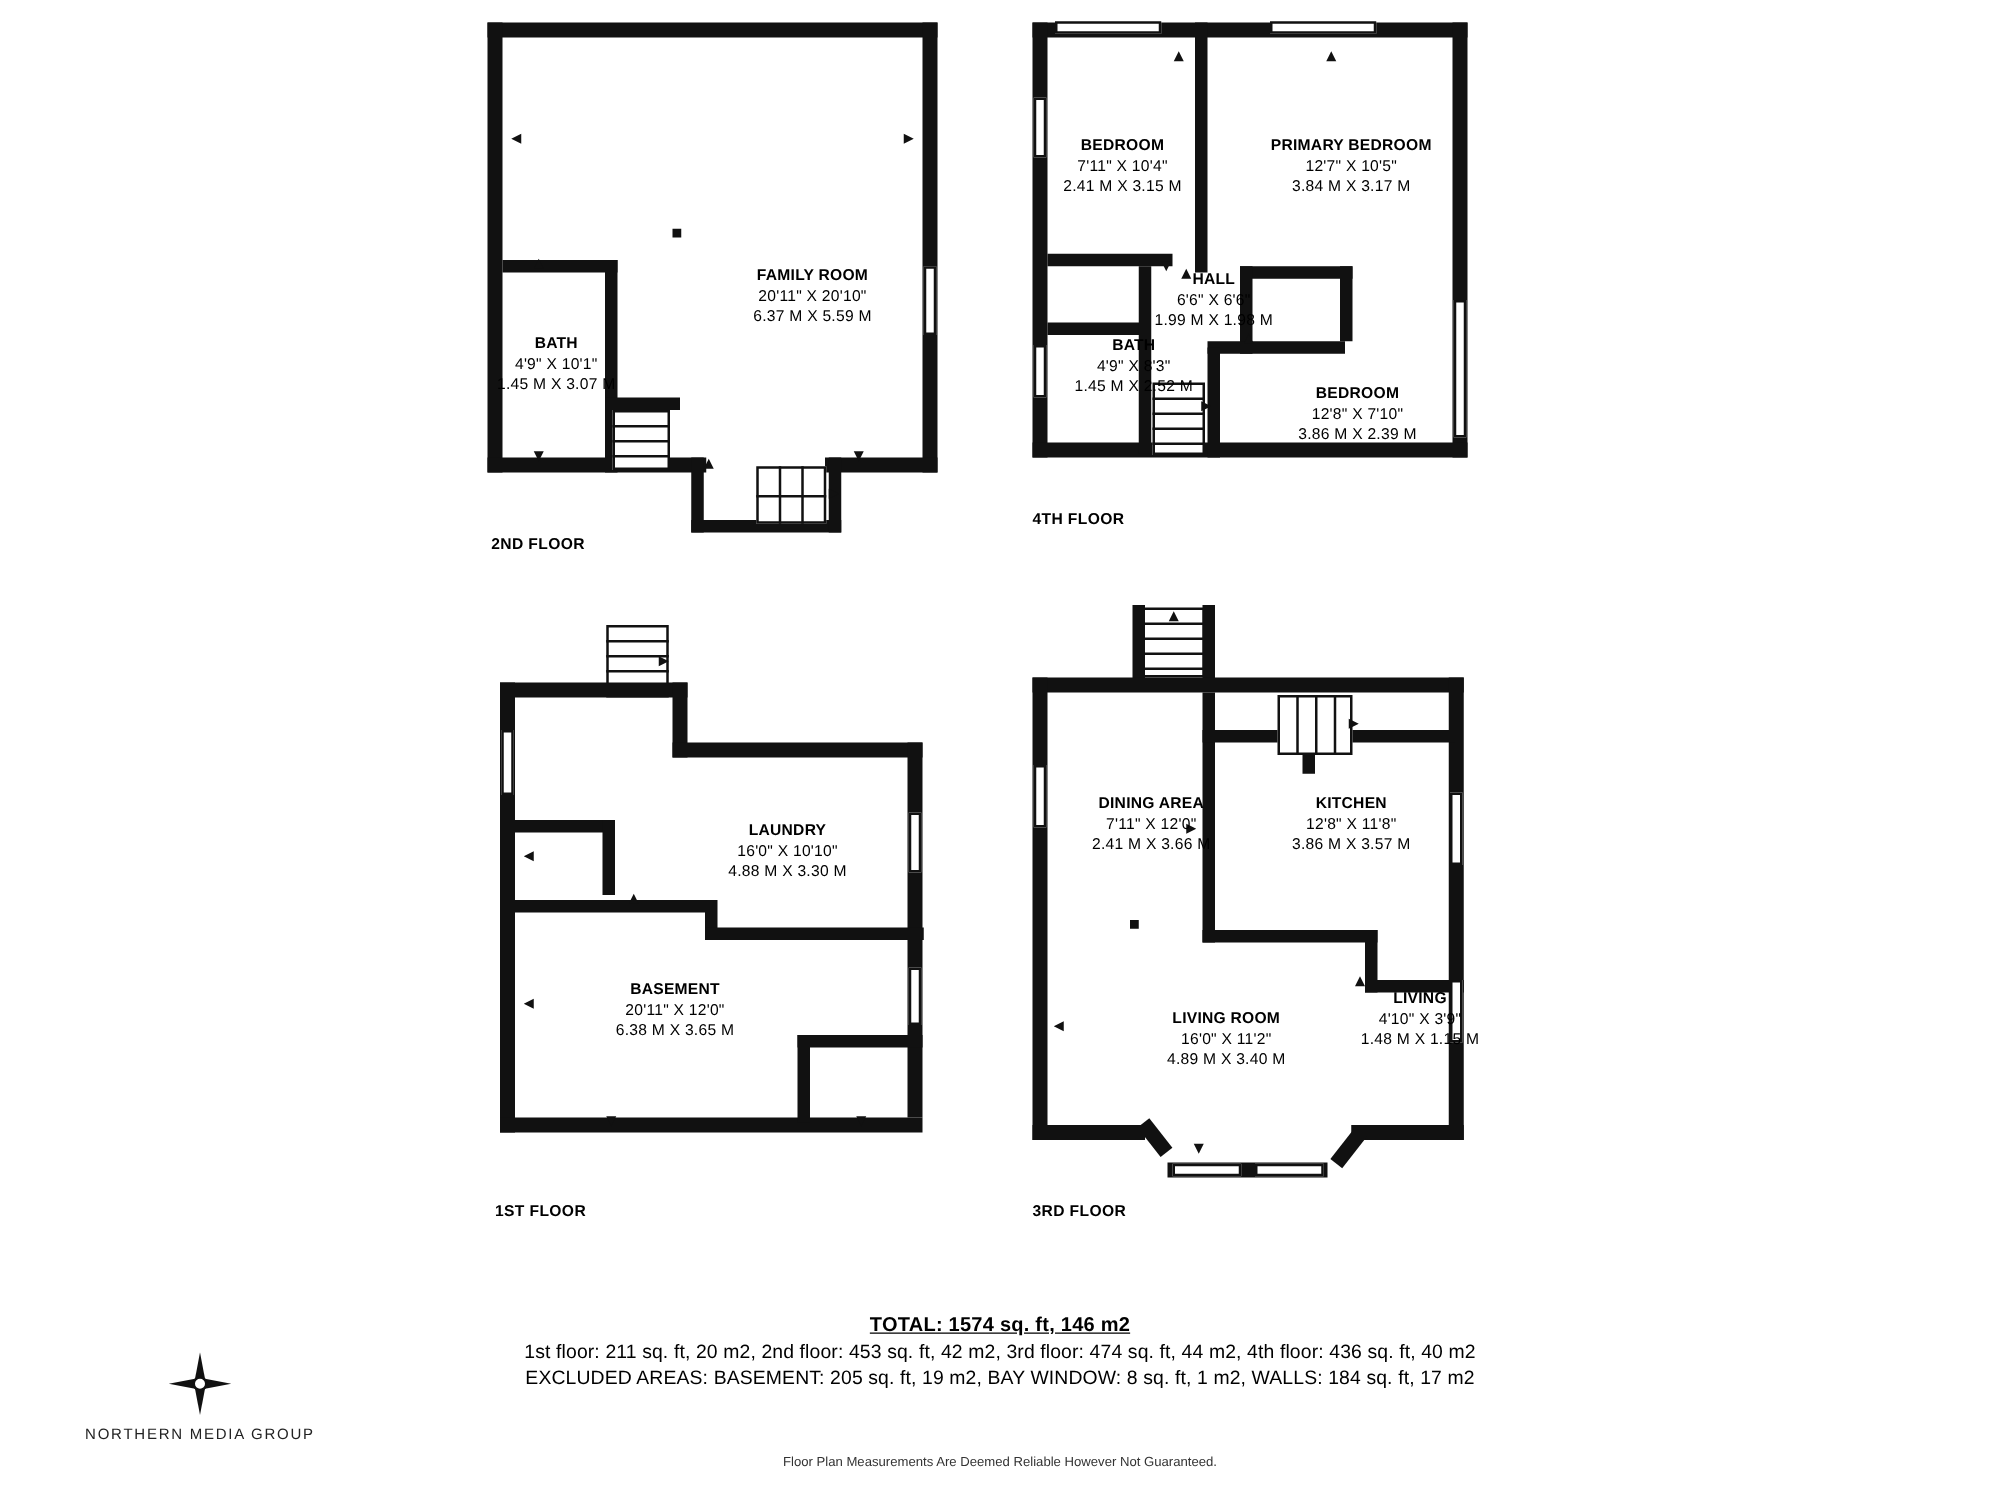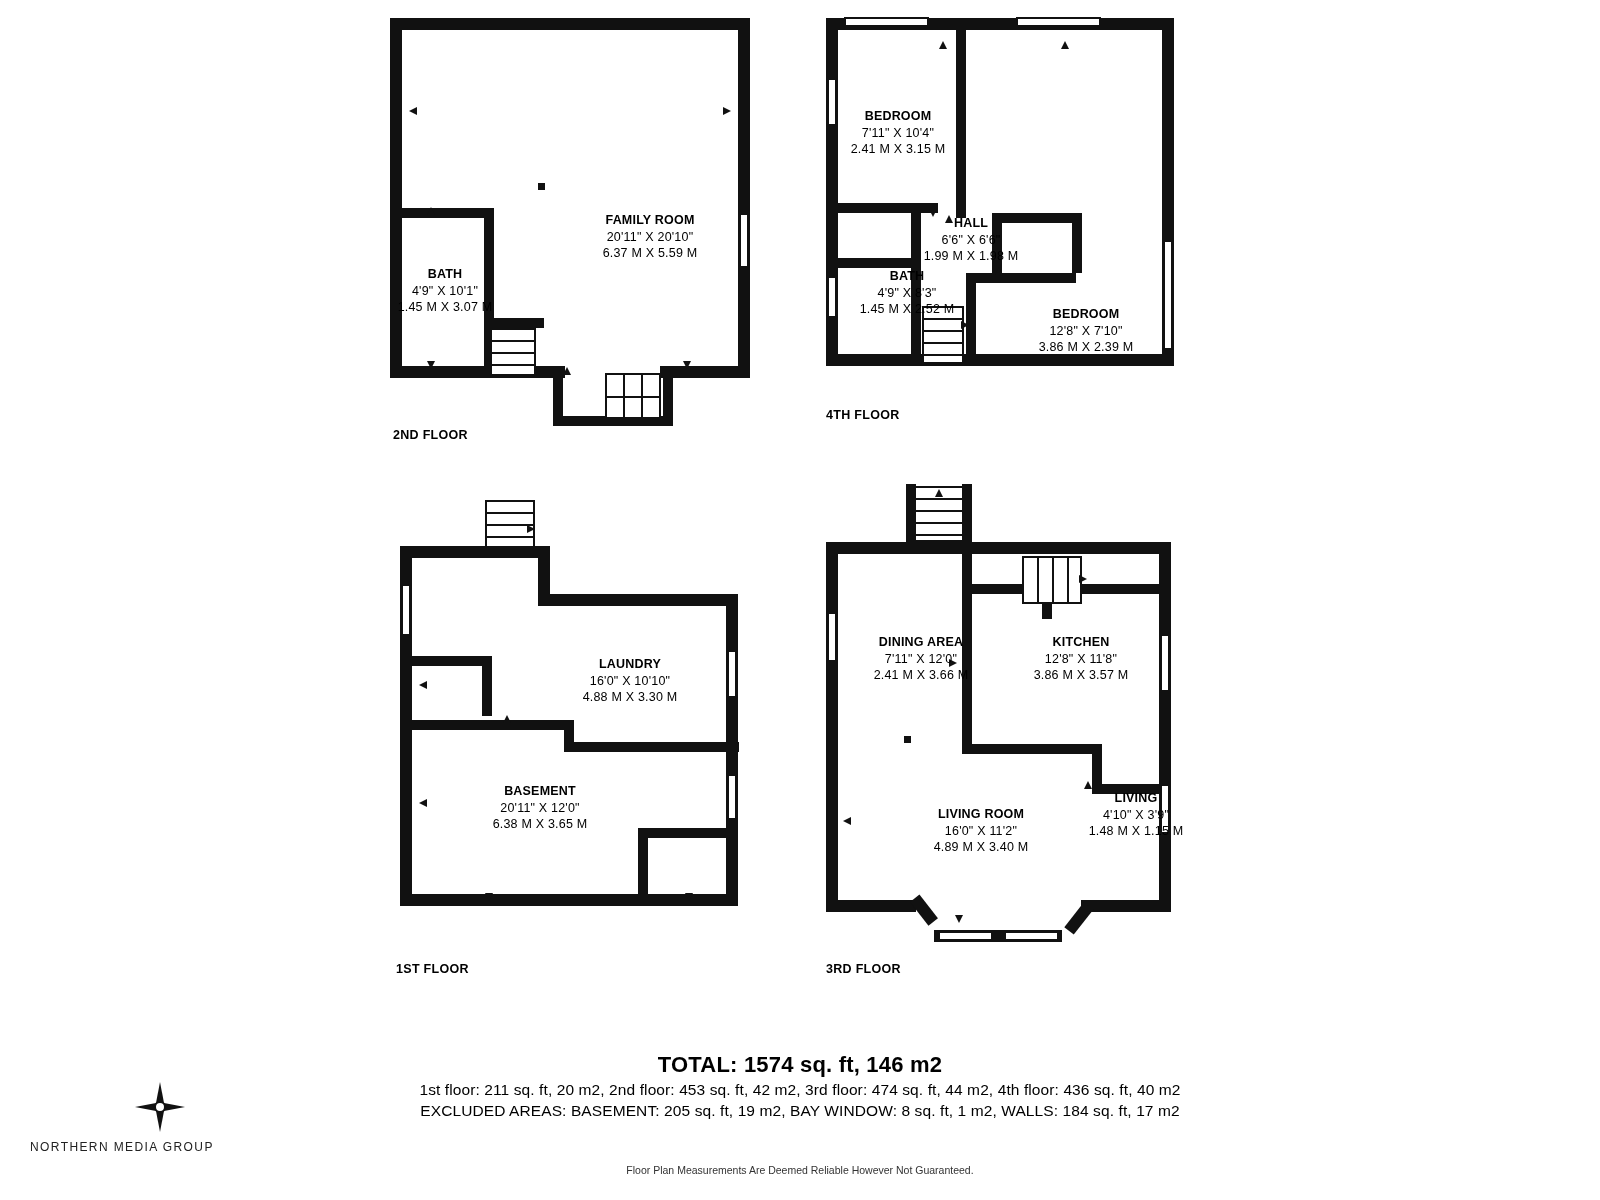--- a/index.html
+++ b/index.html
@@ -74,43 +74,44 @@
     height: 7px;
     background: #111111;
   }
   .footer {
     position: absolute;
     left: 0;
     width: 1600px;
     text-align: center;
   }
   .footer .total {
-    font-size: 22px;
+    font-size: 16px;
     font-weight: bold;
     letter-spacing: 0.2px;
+    text-decoration: underline;
   }
   .footer .line {
     font-size: 15.5px;
     letter-spacing: 0.1px;
     margin-top: 3px;
   }
   .disclaimer {
     position: absolute;
     left: 0;
     width: 1600px;
     text-align: center;
     font-size: 10.5px;
     color: #333;
   }
   .brand {
     position: absolute;
     left: 30px;
     top: 1080px;
     width: 260px;
-    text-align: left;
+    text-align: center;
   }
   .brand .bname {
     font-size: 12px;
     letter-spacing: 1.4px;
     color: #222;
     margin-top: 6px;
   }
   .watermark {
     position: absolute;
     left: 0;
@@ -245,20 +246,25 @@
     <svg class="arrow" style="left:166px; top:248px;" width="14" height="14" viewBox="0 0 14 14">
         <path d="M7 1 L3 9 L11 9 Z" fill="#111"></path>
       </svg>
 
     <div class="room-label" style="left:-8px; top:90px; width:160px;">
       <div class="nm">BEDROOM</div>
       <div class="dim">7'11" X 10'4"</div>
       <div class="dim">2.41 M X 3.15 M</div>
     </div>
 
+    <div class="room-label" style="left:150px; top:90px; width:210px;">
+      <div class="nm">PRIMARY BEDROOM</div>
+      <div class="dim">12'7" X 10'5"</div>
+      <div class="dim">3.84 M X 3.17 M</div>
+    </div>
 
     <div class="room-label" style="left:65px; top:197px; width:160px;">
       <div class="nm">HALL</div>
       <div class="dim">6'6" X 6'6"</div>
       <div class="dim">1.99 M X 1.98 M</div>
     </div>
 
     <div class="room-label" style="left:6px; top:250px; width:150px;">
       <div class="nm">BATH</div>
       <div class="dim">4'9" X 8'3"</div>

